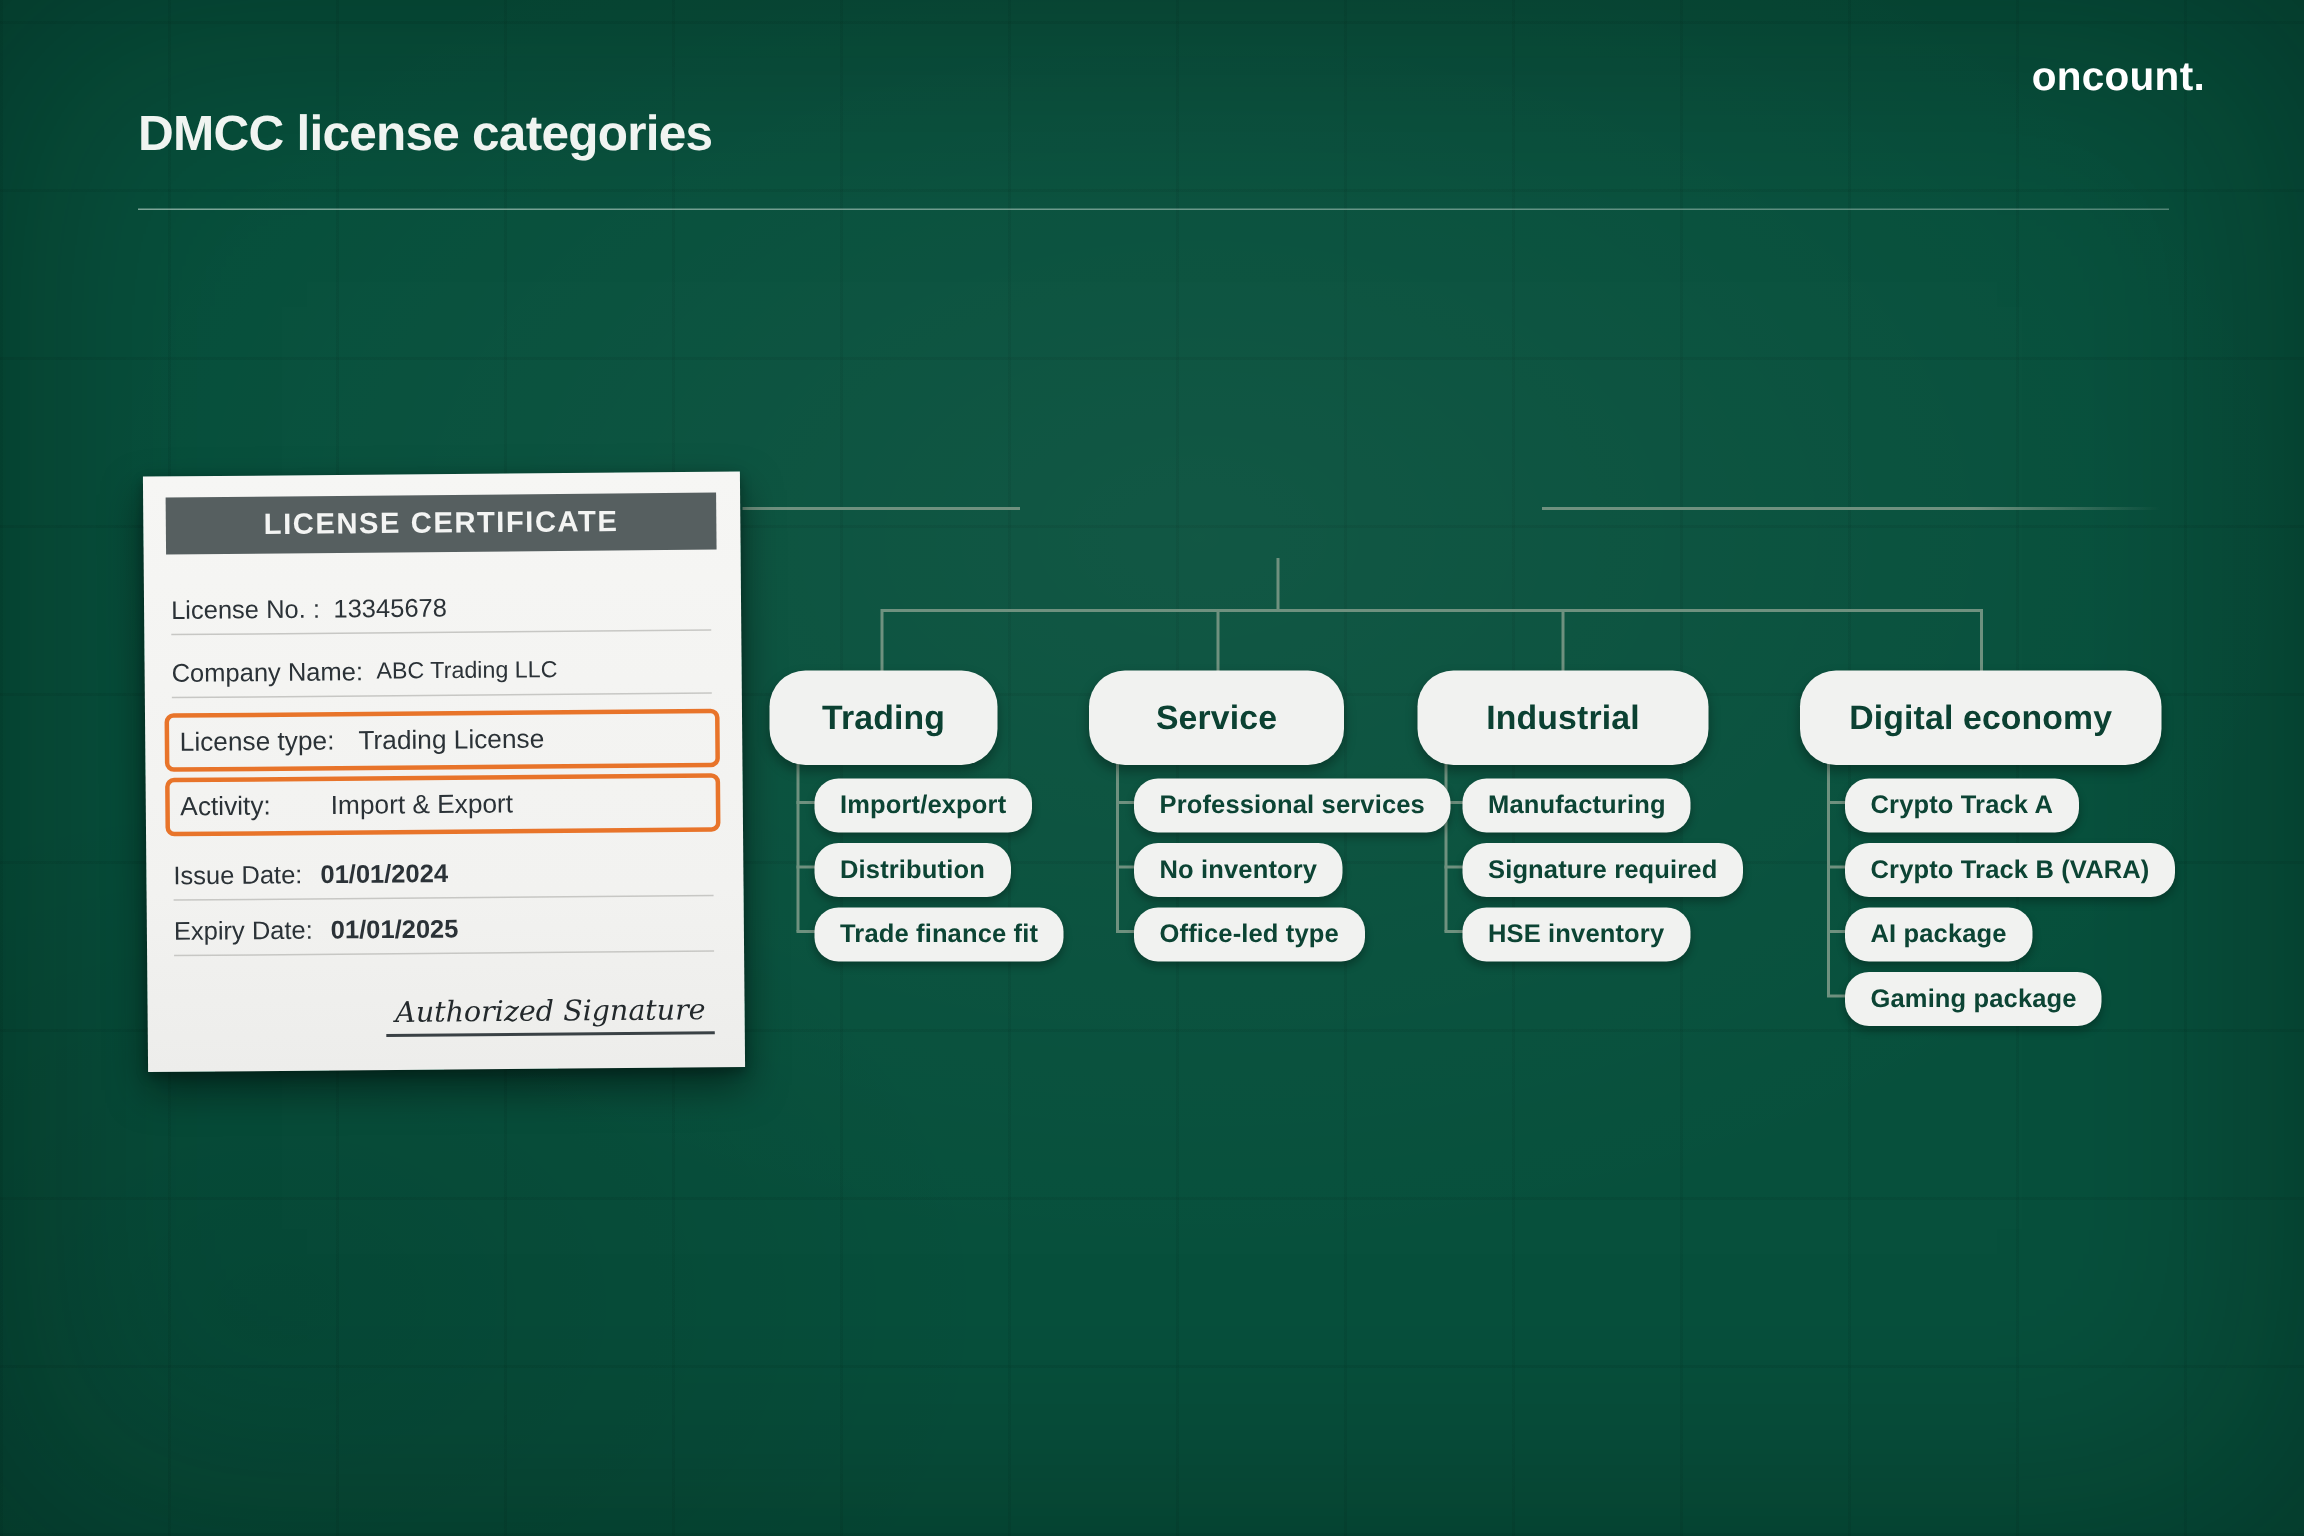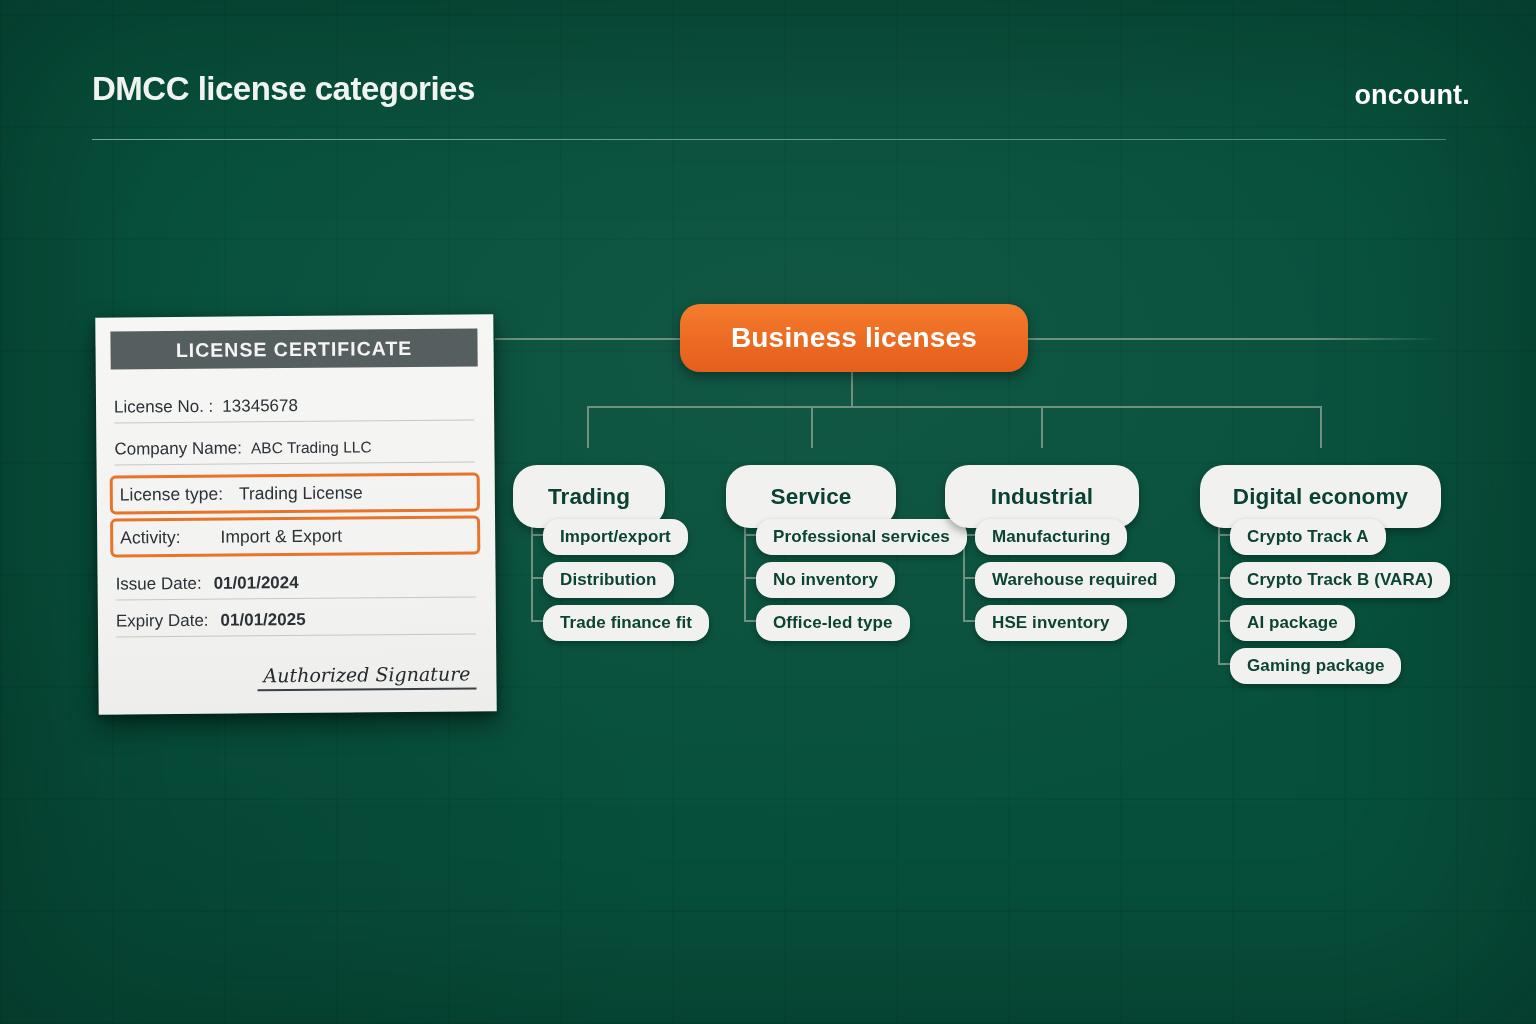--- a/index.html
+++ b/index.html
@@ -22,21 +22,20 @@
   
   .page-title {
     position: absolute; left: 92px; top: 70px;
     font-size: 33px; font-weight: 700; letter-spacing: -0.5px;
     color: #f0f4f1;
   }
   .brand {
     position: absolute; right: 66px; top: 36px;
     font-size: 27px; font-weight: 700; letter-spacing: 0.2px;
     color: #ffffff;
-    margin-top: 44px;
   }
   .title-divider {
     position: absolute; left: 92px; top: 139px; width: 1354px; height: 1px;
     background: linear-gradient(to right, rgba(225,240,232,0.55), rgba(225,240,232,0.35));
   }
 
   
   .line { position: absolute; background: #6f917f; }
   .line.h { height: 2px; }
   .line.v { width: 2px; }
@@ -57,21 +56,20 @@
   }
 
   
   .branch { position: absolute; top: 447px; }
   .cat-pill {
     position: absolute; top: 0; left: 0; height: 63px;
     border-radius: 24px; background: #f1f2f0;
     box-shadow: 0 4px 8px rgba(0,10,6,0.35);
     display: flex; align-items: center; justify-content: center;
     z-index: 2;
-    margin-top: 18px;
   }
   .cat-pill span {
     color: #0b4132; font-size: 22.5px; font-weight: 700; letter-spacing: 0.1px;
     white-space: nowrap;
   }
   .branch-line { position: absolute; left: 18px; top: 46px; width: 2px; background: #6f917f; z-index: 1; }
   .item-stub { position: absolute; left: 18px; width: 13px; height: 2px; background: #6f917f; z-index: 1; }
   .item-pill {
     position: absolute; left: 30px; height: 36px;
     border-radius: 16px; background: #f1f2f0;
@@ -141,23 +139,20 @@
   <div class="line h" style="left:495px; top:338px; width:185px;"></div>
   <div class="line h fade-right" style="left:1028px; top:338px; width:412px;"></div>
 
   <div class="line v" style="left:851px; top:372px; height:35px;"></div>
   <div class="line h" style="left:588px; top:406px; width:734px;"></div>
   <div class="line v" style="left:587px;  top:406px; height:42px;"></div>
   <div class="line v" style="left:811px;  top:406px; height:42px;"></div>
   <div class="line v" style="left:1041px; top:406px; height:42px;"></div>
   <div class="line v" style="left:1320px; top:406px; height:42px;"></div>
 
-  <div class="root-node">
-    <span>Business licenses</span>
-  </div>
 
   <div class="branch" style="left:513px;">
     <div class="cat-pill" style="width:152px;">
       <span>Trading</span>
     </div>
     <div class="branch-line" style="height:128px;"></div>
     <div class="item-stub s0"></div>
     <div class="item-stub s1"></div>
     <div class="item-stub s2"></div>
     <div class="item-pill i0">Import/export</div>
@@ -180,21 +175,21 @@
 
   <div class="branch" style="left:945px;">
     <div class="cat-pill" style="width:194px;">
       <span>Industrial</span>
     </div>
     <div class="branch-line" style="height:128px;"></div>
     <div class="item-stub s0"></div>
     <div class="item-stub s1"></div>
     <div class="item-stub s2"></div>
     <div class="item-pill i0">Manufacturing</div>
-    <div class="item-pill i1">Warehouse required</div>
+    <div class="item-pill i1">Signature required</div>
     <div class="item-pill i2">HSE inventory</div>
   </div>
 
   <div class="branch" style="left:1200px;">
     <div class="cat-pill" style="width:241px;">
       <span>Digital economy</span>
     </div>
     <div class="branch-line" style="height:171px;"></div>
     <div class="item-stub s0"></div>
     <div class="item-stub s1"></div>

